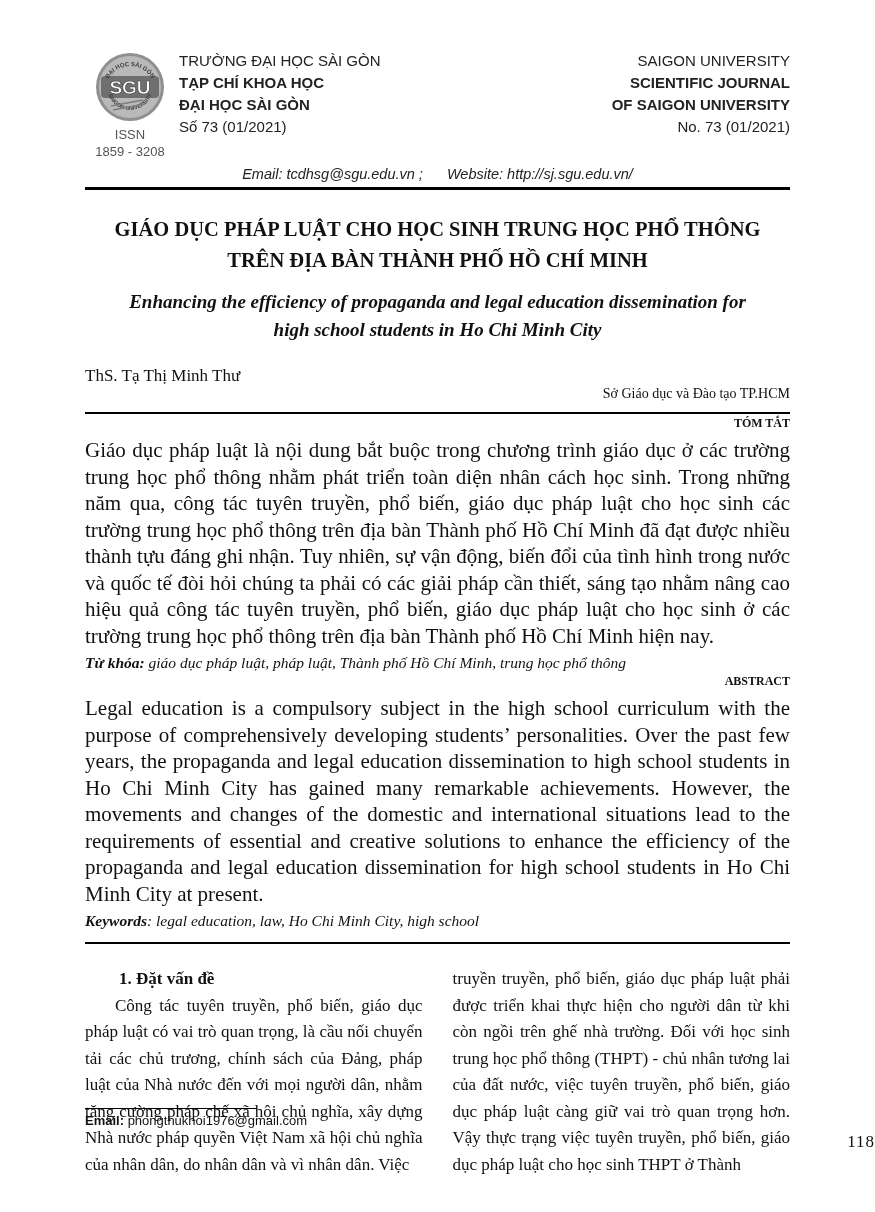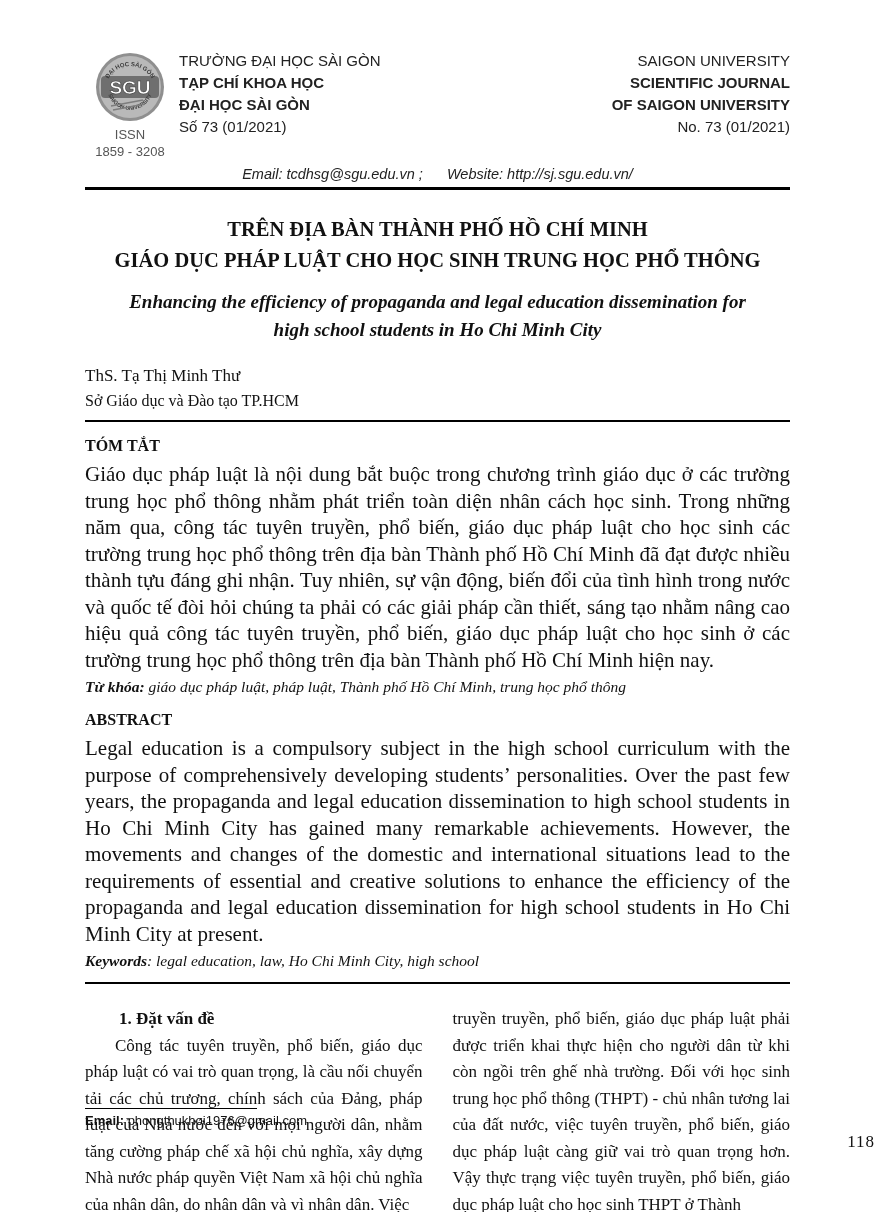--- a/index.html
+++ b/index.html
@@ -27,25 +27,25 @@
   .contact-line span { margin: 0 10px; }
   .rule-thick { border: none; border-top: 3px solid #000; margin-top: 5px; }
   .rule-med { border: none; border-top: 2.5px solid #000; }
 
   
   .title-vi { margin-top: 24px; text-align: center; font-weight: bold; font-size: 20.5px; line-height: 31px; }
   .title-en { margin-top: 12px; text-align: center; font-weight: bold; font-style: italic; font-size: 19px; line-height: 28px; }
 
   
   .author-name { margin-top: 22px; font-size: 17px; }
-  .author-affil { margin-top: 6px; font-size: 16px; }
+  .author-affil { font-size: 14px; text-align: right; }
   .author-rule { margin-top: 10px; }
 
   
-  .sec-heading { margin-top: 15px; font-weight: bold; font-size: 16px; }
+  .sec-heading { margin-top: 2px; font-weight: bold; font-size: 12px; text-align: right; }
   .abs-body { margin-top: 6px; font-size: 21px; line-height: 26.5px; text-align: justify; }
   .kw-line { margin-top: 5px; font-size: 15.5px; font-style: italic; }
   .kw-label { font-weight: bold; font-family: Liberation Serif, serif; }
   .kw-rule { margin-top: 12px; }
 
   
   .columns { display: grid; grid-template-columns: 1fr 1fr; column-gap: 30px; margin-top: 22px; }
   .col { font-size: 17px; line-height: 26.5px; text-align: justify; }
   .body-h1 { font-weight: bold; margin-left: 34px; }
   .body-p-indent { text-indent: 30px; }
@@ -105,22 +105,22 @@
     </div>
 
     <div class="contact-line">
       <span>Email: tcdhsg@sgu.edu.vn ;</span>
       <span>Website: http://sj.sgu.edu.vn/</span>
     </div>
 
     <hr class="rule-thick">
 
     <div class="title-vi">
+      <div>GIÁO DỤC PHÁP LUẬT CHO HỌC SINH TRUNG HỌC PHỔ THÔNG</div>
       <div>TRÊN ĐỊA BÀN THÀNH PHỐ HỒ CHÍ MINH</div>
-      <div>GIÁO DỤC PHÁP LUẬT CHO HỌC SINH TRUNG HỌC PHỔ THÔNG</div>
     </div>
 
     <div class="title-en">
       <div>Enhancing the efficiency of propaganda and legal education dissemination for</div>
       <div>high school students in Ho Chi Minh City</div>
     </div>
 
     <div class="author-name">ThS. Tạ Thị Minh Thư</div>
     <div class="author-affil">Sở Giáo dục và Đào tạo TP.HCM</div>
     <hr class="rule-med author-rule">

